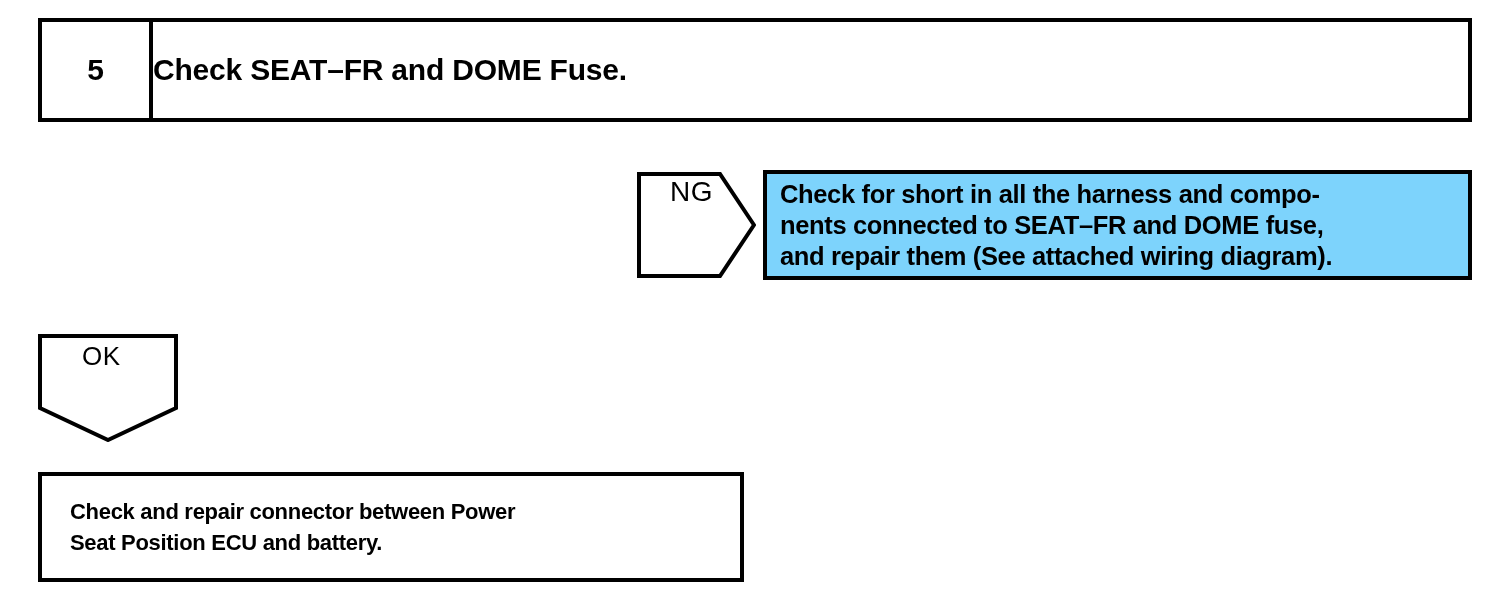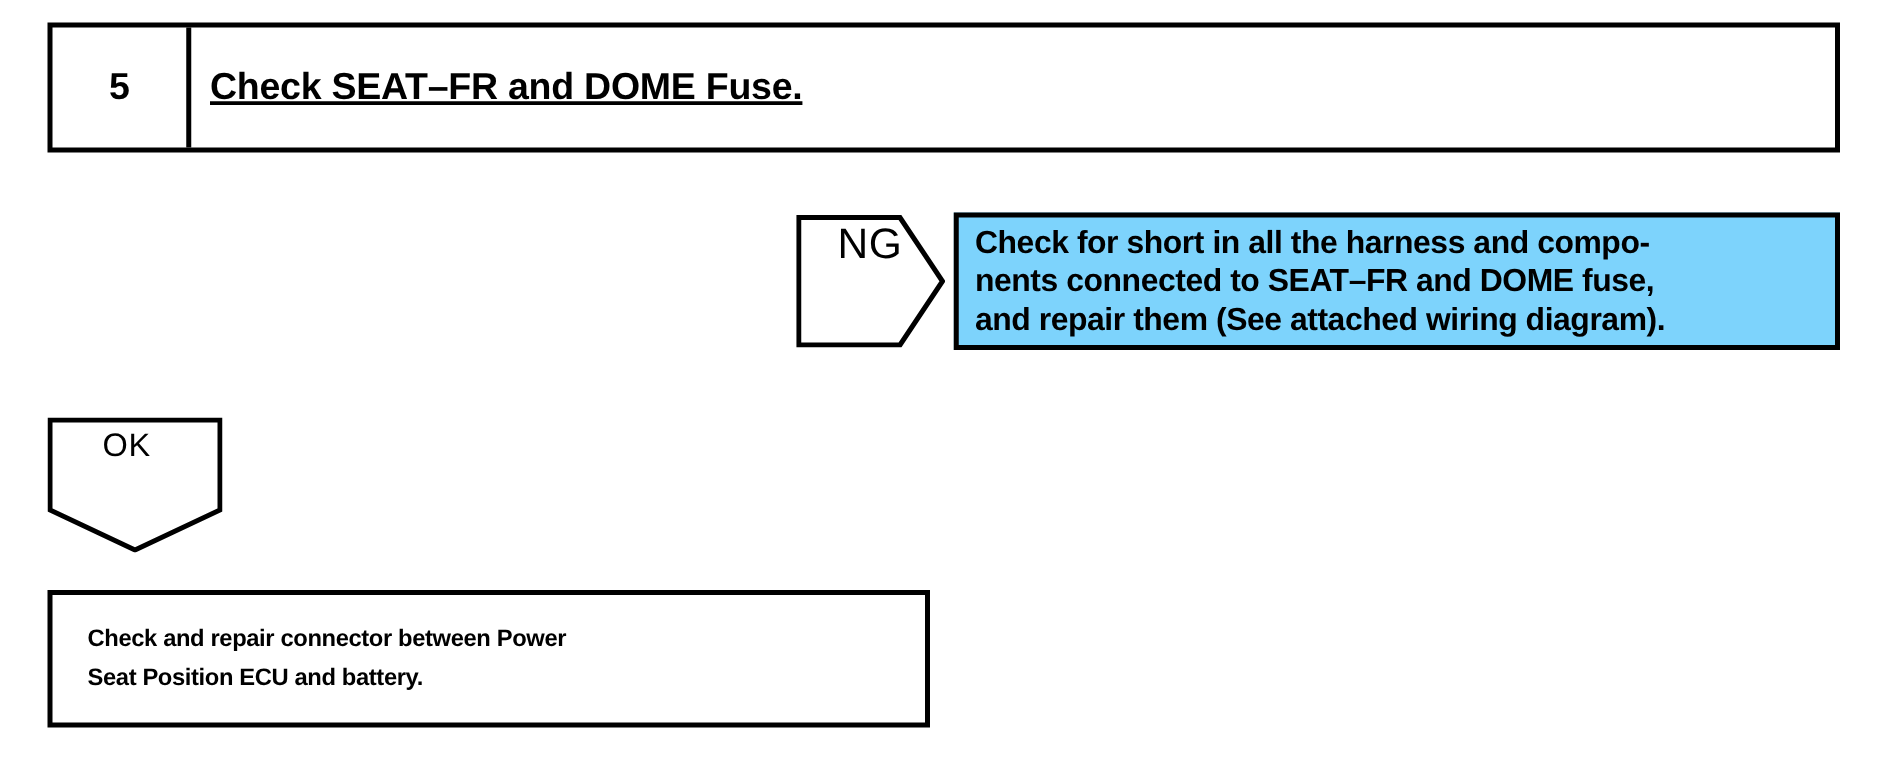--- a/index.html
+++ b/index.html
@@ -45,23 +45,22 @@
   .step-number {
     font-size: 30px;
     font-weight: bold;
     letter-spacing: 0px;
     line-height: 1;
   }
   .step-title-cell {
     flex: 1 1 auto;
     display: flex;
     align-items: center;
-    padding-left: 15px;
-    box-sizing: border-box;
-    text-decoration: underline;
+    padding-left: 0;
+    box-sizing: border-box;
   }
   .step-title {
     font-size: 30px;
     font-weight: bold;
     line-height: 1.05;
     letter-spacing: -0.2px;
     white-space: nowrap;
   }
 
   
@@ -74,21 +73,21 @@
   }
   .ng-badge svg {
     display: block;
     width: 119px;
     height: 106px;
   }
   .ng-label {
     position: absolute;
     left: 670px;
     top: 178px;
-    font-size: 34px;
+    font-size: 28px;
     font-weight: normal;
     line-height: 1;
     letter-spacing: 0.5px;
   }
 
   .ng-result-box {
     position: absolute;
     left: 763px;
     top: 170px;
     width: 709px;
@@ -138,21 +137,21 @@
     width: 706px;
     height: 110px;
     border: 4px solid #000000;
     box-sizing: border-box;
     background: #ffffff;
     display: flex;
     align-items: center;
   }
   .ok-result-text {
     padding: 0 8px 0 28px;
-    font-size: 19px;
+    font-size: 22px;
     font-weight: bold;
     line-height: 31px;
     letter-spacing: -0.3px;
     white-space: pre-line;
   }
 </style>
 </head>
 <body>
 
 <div id="page">

